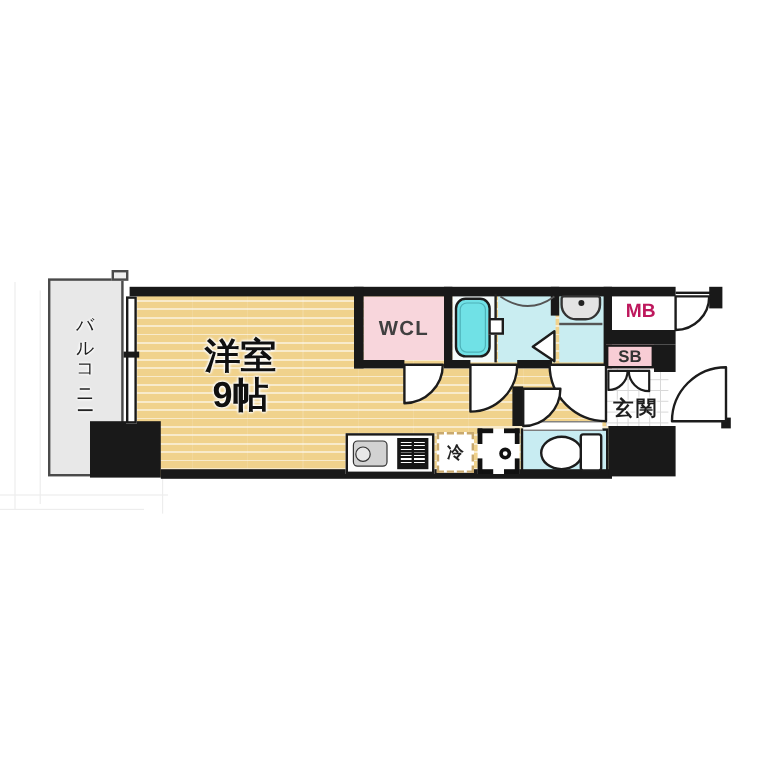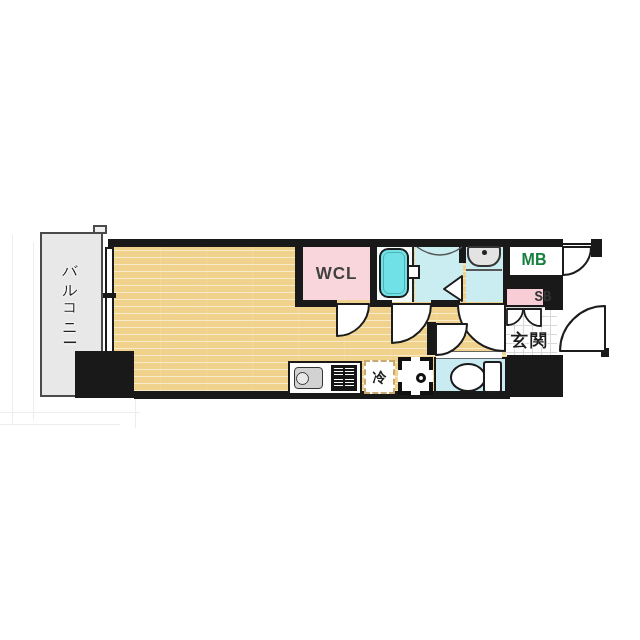--- a/index.html
+++ b/index.html
@@ -119,24 +119,28 @@
     <path d="M507,309 L507,325 A16,16 0 0 0 523,309 Z" fill="#ffffff" stroke="#1c1c1c" stroke-width="1.8" stroke-linejoin="round"></path>
     <path d="M541,309 L541,326 A17,17 0 0 1 524,309 Z" fill="#ffffff" stroke="#1c1c1c" stroke-width="1.8" stroke-linejoin="round"></path>
     <path d="M563,247 L563,275 A28,28 0 0 0 591,247 Z" fill="#ffffff" stroke="#1c1c1c" stroke-width="2" stroke-linejoin="round"></path>
     <path d="M605,351 L560,351 A45,45 0 0 1 605,306 Z" fill="#ffffff" stroke="#1c1c1c" stroke-width="2" stroke-linejoin="round"></path>
     <path d="M417,247 Q440,263 462,247" fill="none" stroke="#555" stroke-width="1.5"></path>
     <polygon points="462,276 444,289 462,301" fill="#ffffff" stroke="#1c1c1c" stroke-width="2" stroke-linejoin="round"></polygon>
   </svg>
 
   <div class="lbl vtext halo" style="left:60px;top:254px;font-size:15px;letter-spacing:3px;color:#222;">バルコニー</div>
 
+  <div class="lbl halo" style="left:148px;top:282px;width:105px;font-size:30px;line-height:32px;font-weight:600;color:#101010;">
+    <div>洋室</div>
+    <div>9帖</div>
+  </div>
 
   <div class="lbl" style="left:303px;top:264px;width:67px;font-size:17px;font-weight:600;color:#404040;letter-spacing:1px;">WCL</div>
 
-  <div class="lbl" style="left:510px;top:251px;width:48px;font-size:16px;font-weight:600;color:#15803d;">MB</div>
+  <div class="lbl" style="left:510px;top:251px;width:48px;font-size:16px;font-weight:600;color:#be185d;">MB</div>
 
-  <div class="lbl" style="left:523px;top:289px;width:40px;font-size:14px;font-weight:600;color:#333;font-family:Liberation Mono, monospace;">SB</div>
+  <div class="lbl" style="left:505px;top:289px;width:40px;font-size:14px;font-weight:600;color:#333;">SB</div>
 
   <div class="lbl halo" style="left:503px;top:329px;width:54px;font-size:17px;font-weight:600;letter-spacing:2px;color:#1d1d1d;">玄関</div>
 
   <div class="lbl" style="left:364px;top:369px;width:31px;font-size:14px;font-weight:600;color:#222;">冷</div>
 
 </div>
 
 </body></html>

